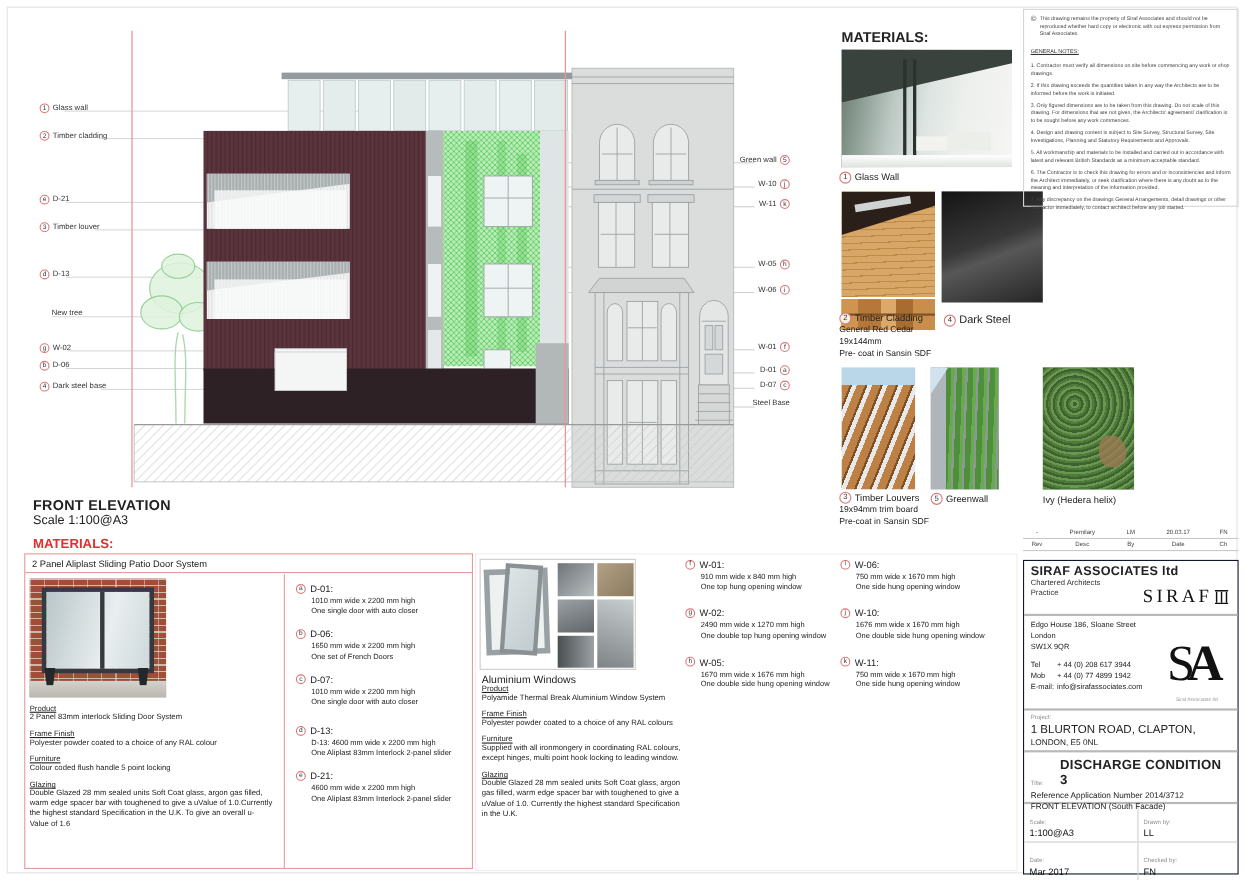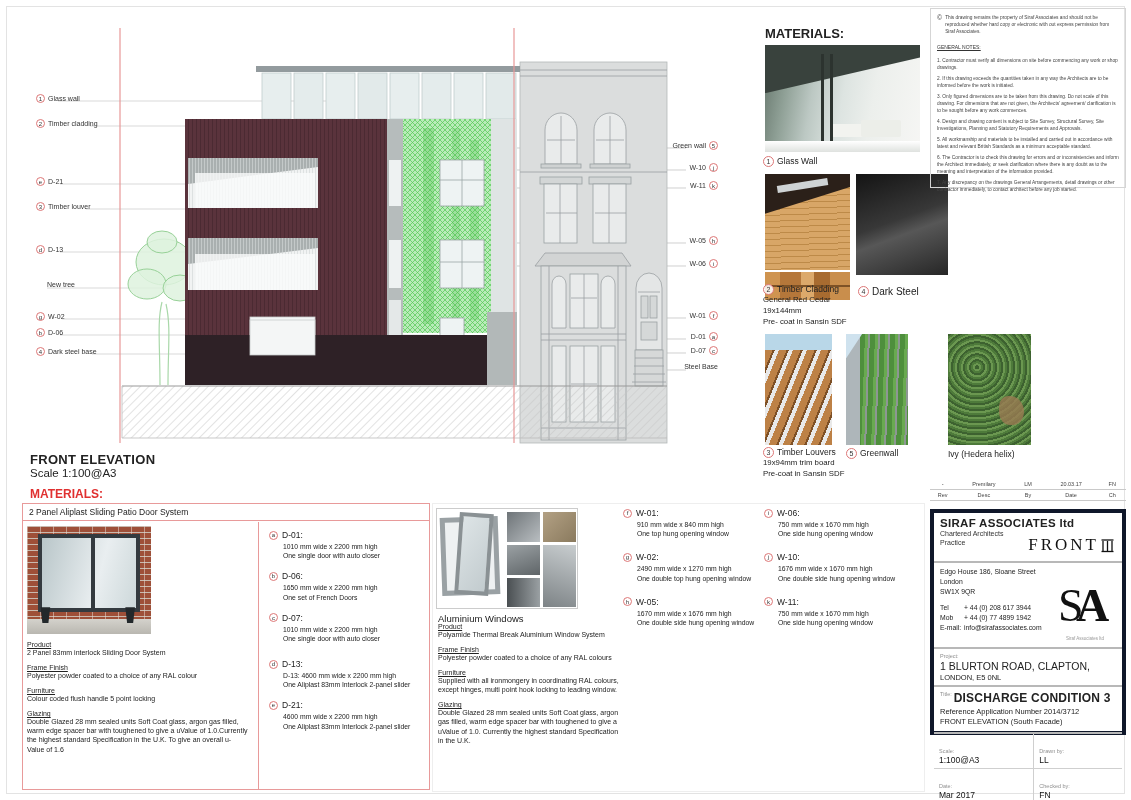--- a/index.html
+++ b/index.html
@@ -53,35 +53,35 @@
   #notes .cr{display:flex;gap:3px;margin-bottom:8px}
   #notes .cr .c{font-size:7px;line-height:1;flex:none}
   #notes .heading{text-decoration:underline;margin-bottom:6px;font-size:5px;color:#333}
   #notes .note{margin-bottom:3.5px}
 
   
   #rev-strip{position:absolute;left:930px;top:479px;width:196px}
   .rev-row{display:grid;grid-template-columns:13% 29% 16% 28% 14%;font-size:5.5px;color:#444;text-align:center;padding:2px 0;border-bottom:1px solid #c9c9c9}
 
   
-  #title-block{position:absolute;left:930px;top:509px;width:196px;height:226px;border:4px solid #0f172a;background:#fff}
+  #title-block{position:absolute;left:930px;top:509px;width:196px;height:286px;border:1px solid #0f172a;background:#fff}
   .tb-sec{border-bottom:2px solid #b8b8b8;padding:4px 6px;position:relative}
   #tb-firm{font-size:11.5px;font-weight:bold;letter-spacing:.3px}
   .tb-sub{font-size:7px;color:#333;line-height:1.3}
   #riba{position:absolute;right:8px;top:22px;font-family:"Liberation Serif",serif;font-size:17px;letter-spacing:3px;color:#111;display:flex;align-items:center;gap:2px}
   .tb-addr{font-size:6.8px;line-height:1.45;color:#222}
   .tb-contact{display:grid;grid-template-columns:24px 1fr;font-size:6.8px;line-height:1.5;margin-top:6px;width:110px}
   #sa-logo{position:absolute;right:6px;bottom:6px;width:62px;height:58px;font-family:"Liberation Serif",serif}
   #sa-logo .s{position:absolute;left:4px;top:-4px;font-size:46px;color:#111}
   #sa-logo .a{position:absolute;left:22px;top:-4px;font-size:46px;font-weight:bold;color:#111}
   #sa-logo .cap{position:absolute;bottom:0;left:0;right:0;font-size:4.5px;color:#999;text-align:center;font-family:"Liberation Sans",sans-serif}
   .tb-lab{font-size:5.5px;color:#8f8f8f}
   #tb-project1{font-size:10.5px;font-weight:normal;margin-top:1px}
   #tb-project2{font-size:7.5px;margin-top:1px}
-  #tb-title-row{display:flex;align-items:flex-start;gap:2px}
+  #tb-title-row{display:flex;align-items:flex-end;gap:15px}
   #tb-title{font-size:12px;font-weight:bold;letter-spacing:.2px}
   .tb-title-sub{font-size:7.5px;margin-top:2px;line-height:1.35}
   .tb-row{display:flex;border-bottom:1px solid #cfcfcf}
   .tb-cell{padding:14px 5px 3px;flex:1.15}
   .tb-cell+.tb-cell{border-left:1px solid #cfcfcf;flex:1}
   .tb-val{font-size:8.5px;color:#111;margin-top:1px}
   .tb-val.big{font-size:10.5px;font-weight:bold;letter-spacing:.2px}
 
   
   #ph-glass{left:765px;top:45px;width:155px;height:107px;background:linear-gradient(100deg,#64746a 0%,#8fa096 16%,#bcc8c3 32%,#dde4e1 50%,#ecefec 68%,#f6f6f4 100%)}
@@ -622,21 +622,21 @@
     <span>Ch</span>
   </div>
 </div>
 
 <div id="title-block">
   <div class="tb-sec" style="height:50px">
     <div id="tb-firm">SIRAF ASSOCIATES ltd</div>
     <div class="tb-sub">Chartered Architects</div>
     <div class="tb-sub">Practice</div>
     <div id="riba">
-      <span>FRONT</span>
+      <span>SIRAF</span>
       <svg width="13" height="15" viewBox="0 0 13 15">
         <g stroke="#111" stroke-width="1.3" fill="none">
           <line x1="2" y1="3" x2="2" y2="13"></line>
             <line x1="6.5" y1="3" x2="6.5" y2="13"></line>
             <line x1="11" y1="3" x2="11" y2="13"></line>
           <line x1="0.5" y1="2" x2="12.5" y2="2"></line>
             <line x1="0.5" y1="13.5" x2="12.5" y2="13.5"></line>
         </g>
       </svg>
     </div>

